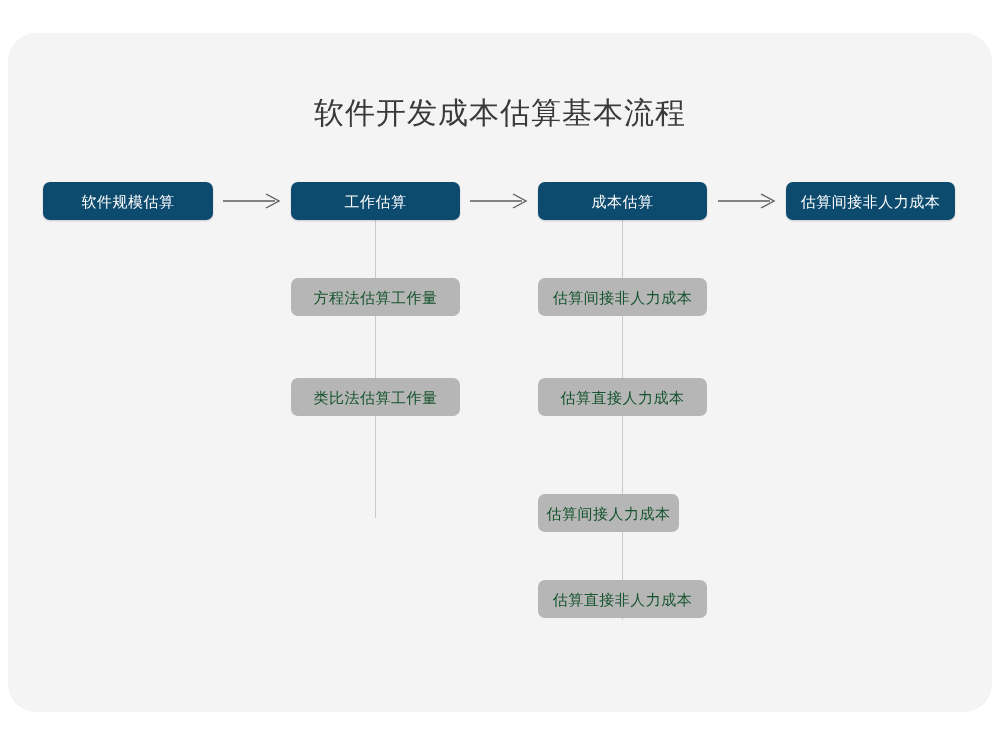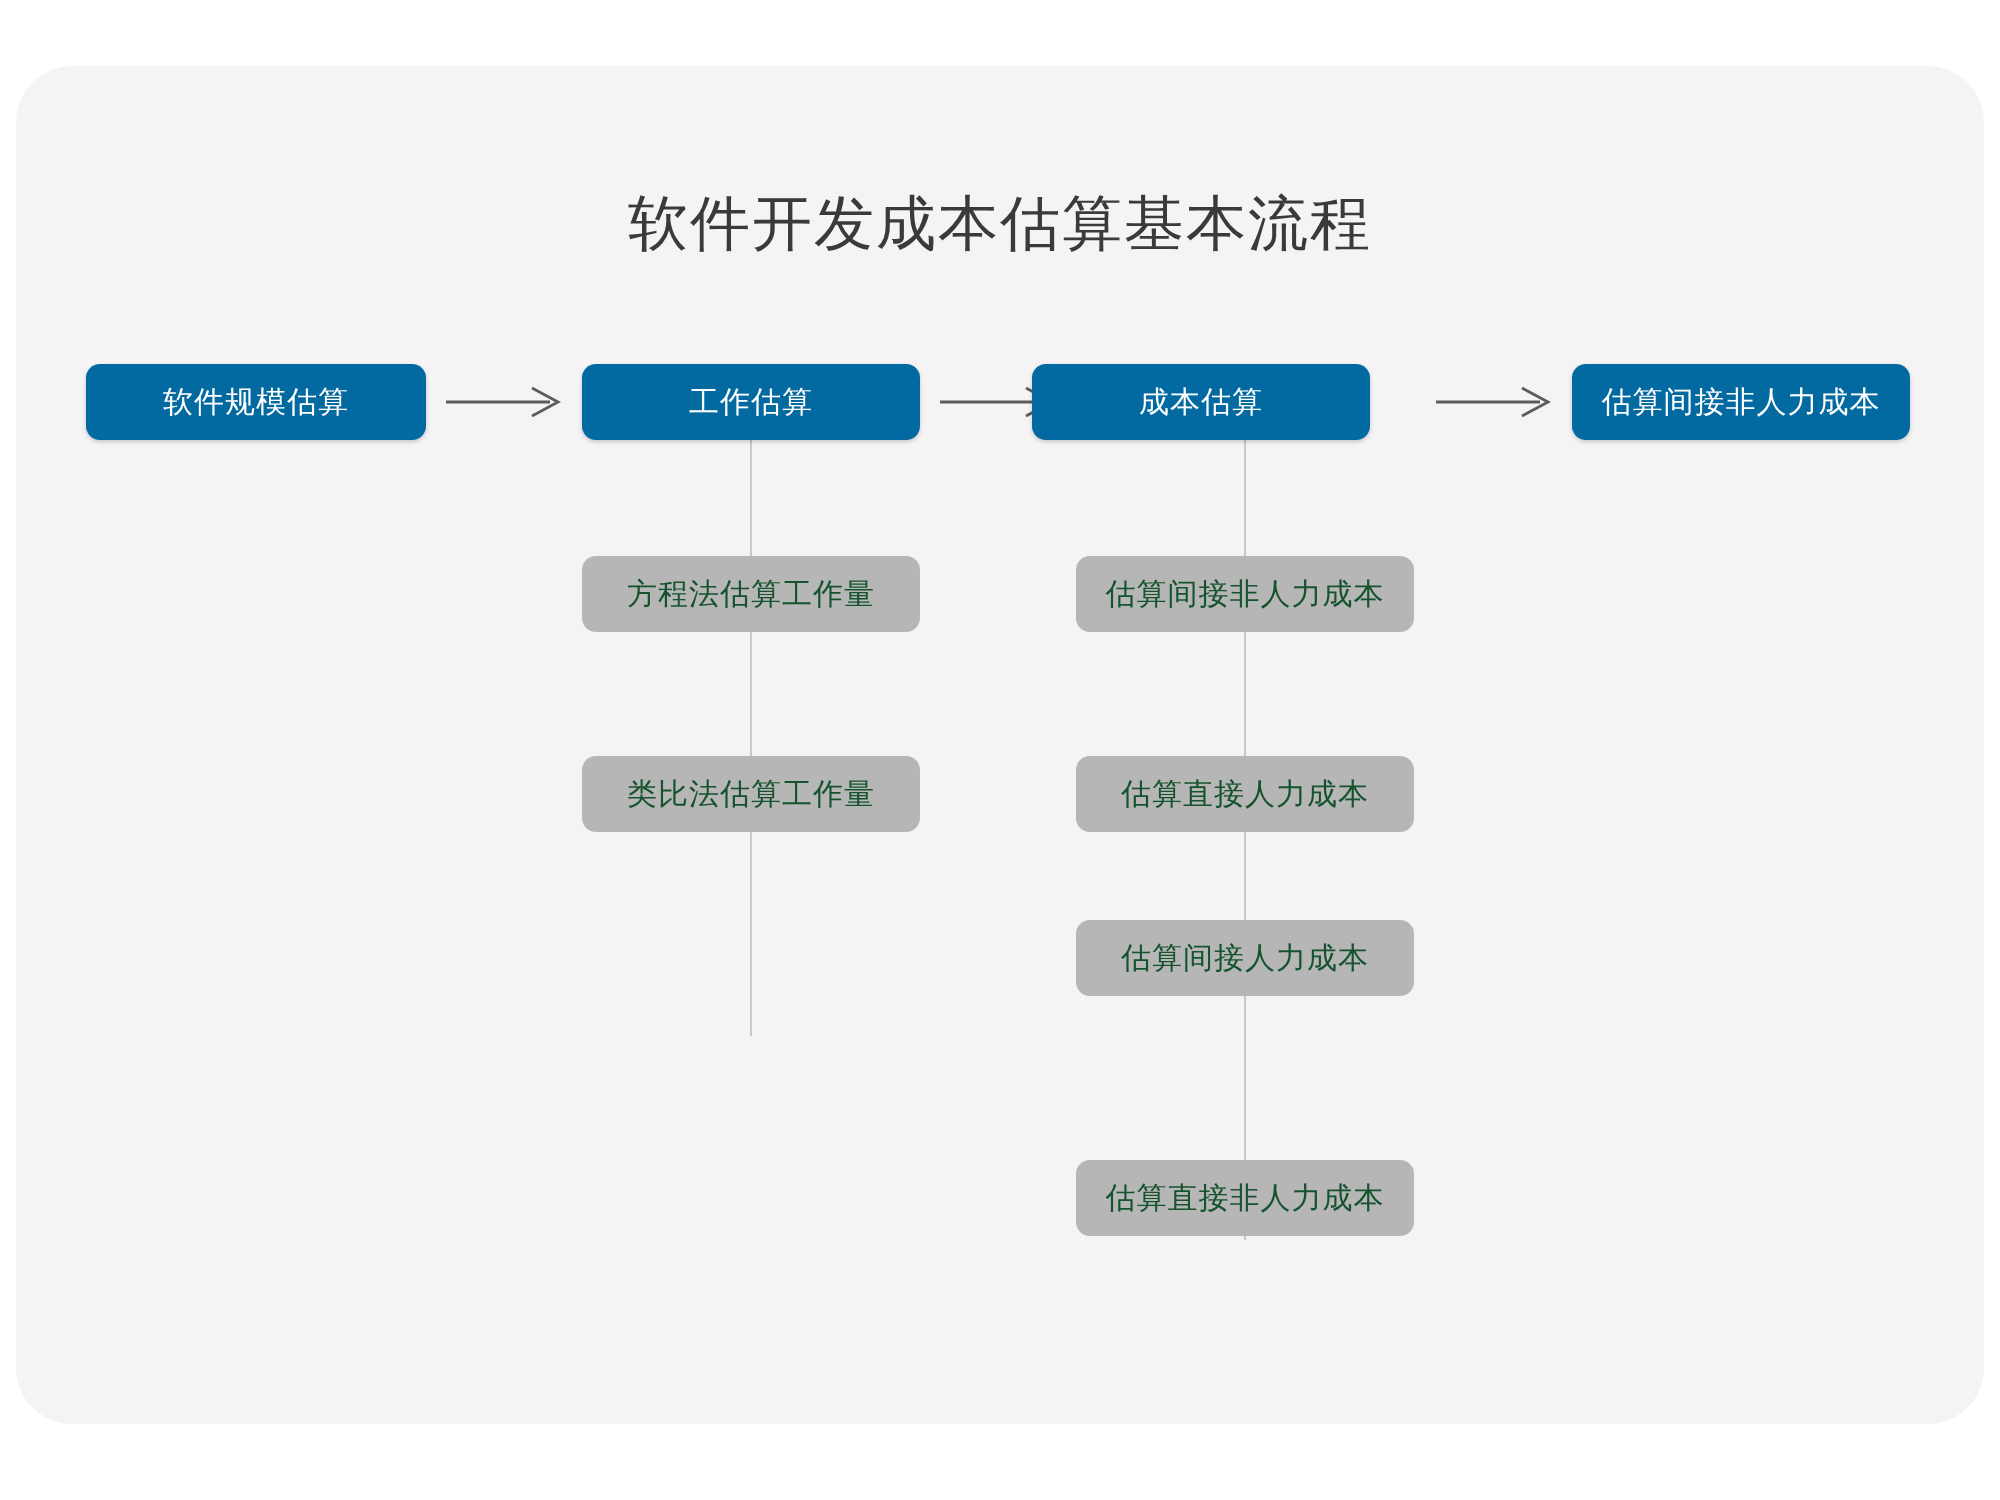--- a/index.html
+++ b/index.html
@@ -56,45 +56,45 @@
     justify-content: center;
     border-radius: 7px;
     font-size: 15px;
     line-height: 1;
     letter-spacing: 0.5px;
     color: #ffffff;
     white-space: nowrap;
     user-select: none;
   }
   .node.primary {
-    background: #0369a1;
+    background: #0c4a6e;
     height: 38px;
     box-shadow: 0 1px 2px rgba(0,0,0,0.18);
   }
   .node.sub {
     background: #b6b6b6;
     height: 38px;
     color: #14532d;
   }
 
   
   #n0 { left: 43px;  top: 182px; width: 170px; }
   #n1 { left: 291px; top: 182px; width: 169px; }
-  #n2 { left: 516px; top: 182px; width: 169px; }
+  #n2 { left: 538px; top: 182px; width: 169px; }
   #n3 { left: 786px; top: 182px; width: 169px; }
 
   
   #a0 { left: 291px; top: 278px; width: 169px; }
   #a1 { left: 291px; top: 378px; width: 169px; }
   #a2 { left: 291px; top: 478px; width: 169px; }
 
   
   #b0 { left: 538px; top: 278px; width: 169px; }
   #b1 { left: 538px; top: 378px; width: 169px; }
-  #b2 { left: 538px; top: 460px; width: 169px; }
+  #b2 { left: 538px; top: 494px; width: 141px; }
   #b3 { left: 538px; top: 580px; width: 169px; }
 
   
   .vline {
     position: absolute;
     width: 1px;
     background: #c9c9c9;
   }
   #vA { left: 375px; top: 220px; height: 298px; }
   #vB { left: 622px; top: 220px; height: 400px; }

